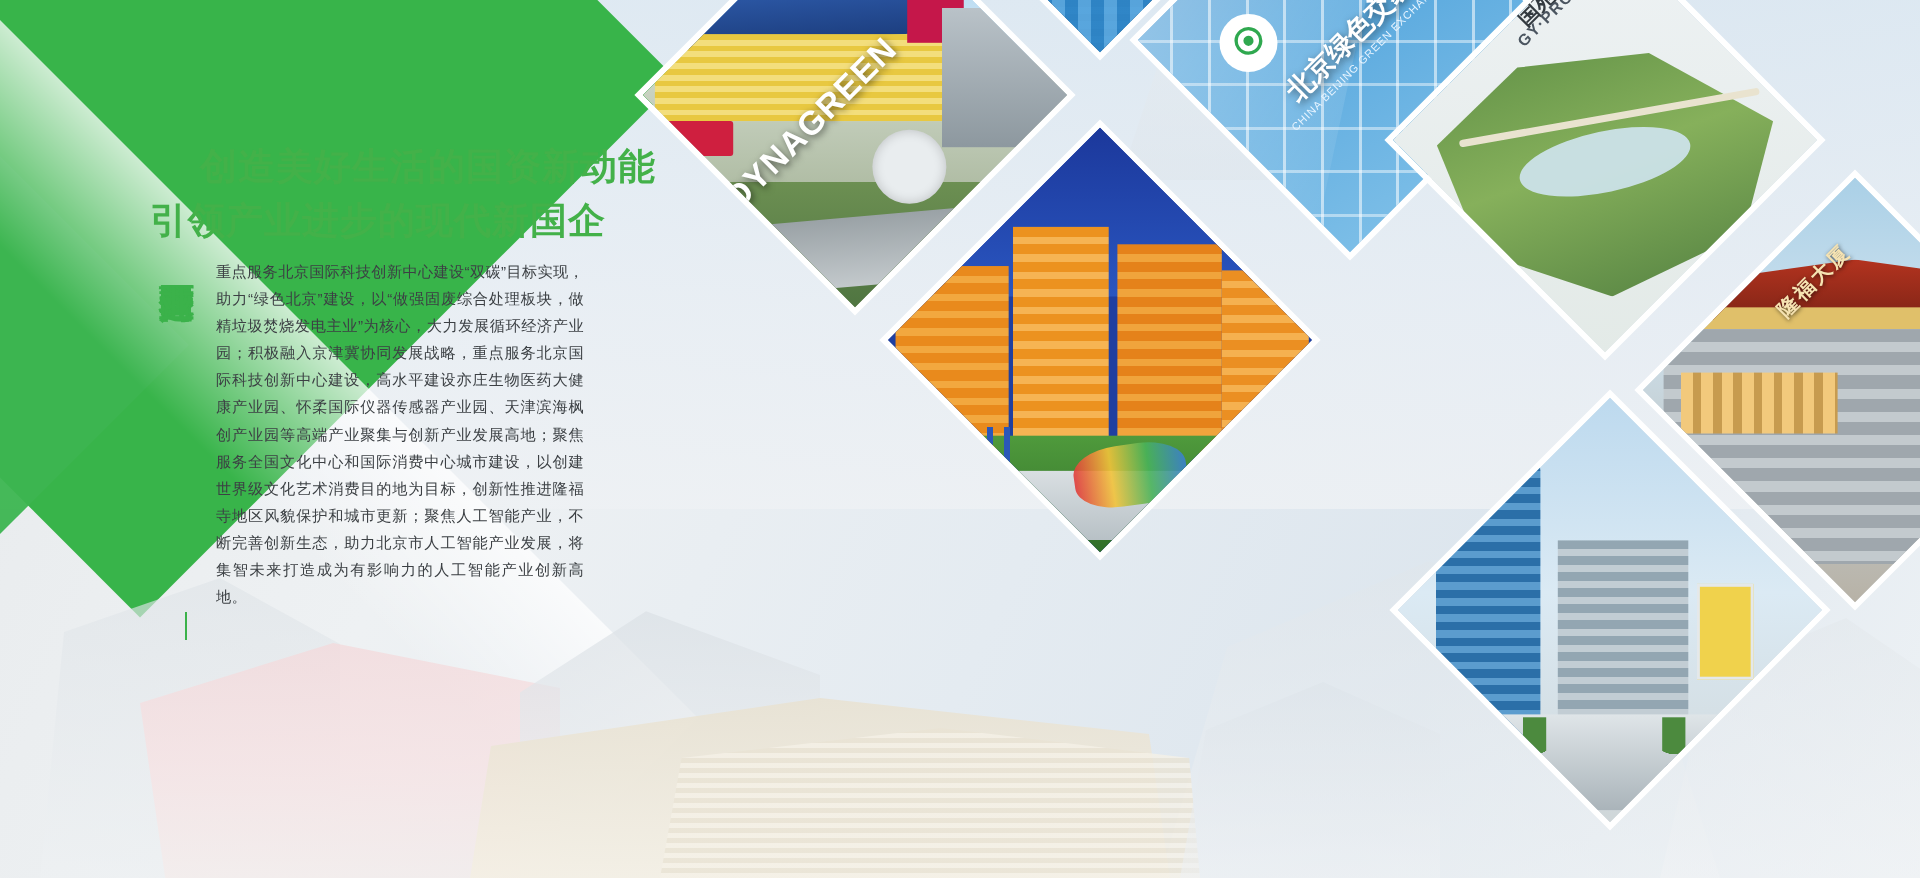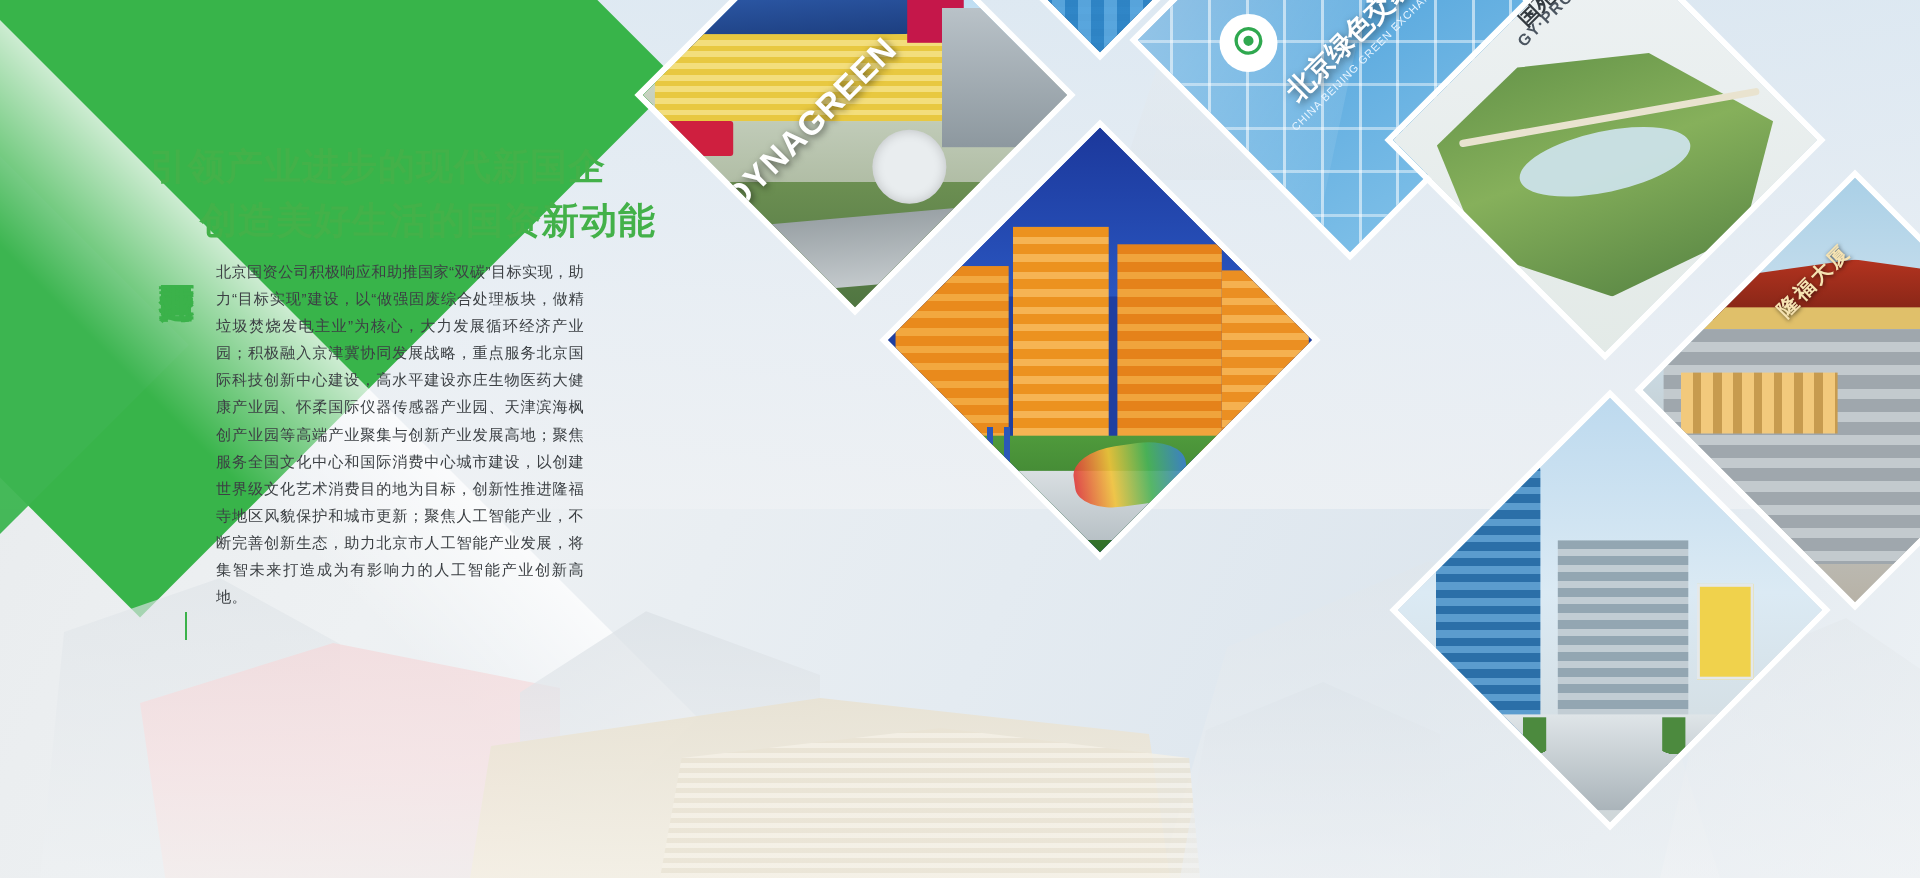--- a/index.html
+++ b/index.html
@@ -512,24 +512,24 @@
         <div class="signG"></div>
         <div class="treeG" style="left:18%;"></div>
         <div class="treeG" style="left:30%;"></div>
         <div class="treeG" style="left:62%;"></div>
       </div>
         </div>
     </div>
   </div>
 
   <div class="headline">
+    <div class="hl hl2">创造美好生活的国资新动能</div>
     <div class="hl">引领产业进步的现代新国企</div>
-    <div class="hl hl2">创造美好生活的国资新动能</div>
   </div>
 
   <div class="vert-label">
     <div class="vtxt">环保与园区运营产业</div>
   </div>
   <div class="vert-rule"></div>
 
-  <div class="body-copy">北京国资公司积极响应和助推国家“双碳”目标实现，助力“目标实现”建设，以“做强固废综合处理板块，做精垃圾焚烧发电主业”为核心，大力发展循环经济产业园；积极融入京津冀协同发展战略，重点服务北京国际科技创新中心建设，高水平建设亦庄生物医药大健康产业园、怀柔国际仪器传感器产业园、天津滨海枫创产业园等高端产业聚集与创新产业发展高地；聚焦服务全国文化中心和国际消费中心城市建设，以创建世界级文化艺术消费目的地为目标，创新性推进隆福寺地区风貌保护和城市更新；聚焦人工智能产业，不断完善创新生态，助力北京市人工智能产业发展，将集智未来打造成为有影响力的人工智能产业创新高地。</div>
+  <div class="body-copy">重点服务北京国际科技创新中心建设“双碳”目标实现，助力“绿色北京”建设，以“做强固废综合处理板块，做精垃圾焚烧发电主业”为核心，大力发展循环经济产业园；积极融入京津冀协同发展战略，重点服务北京国际科技创新中心建设，高水平建设亦庄生物医药大健康产业园、怀柔国际仪器传感器产业园、天津滨海枫创产业园等高端产业聚集与创新产业发展高地；聚焦服务全国文化中心和国际消费中心城市建设，以创建世界级文化艺术消费目的地为目标，创新性推进隆福寺地区风貌保护和城市更新；聚焦人工智能产业，不断完善创新生态，助力北京市人工智能产业发展，将集智未来打造成为有影响力的人工智能产业创新高地。</div>
 
 </div>
 
 </body></html>

